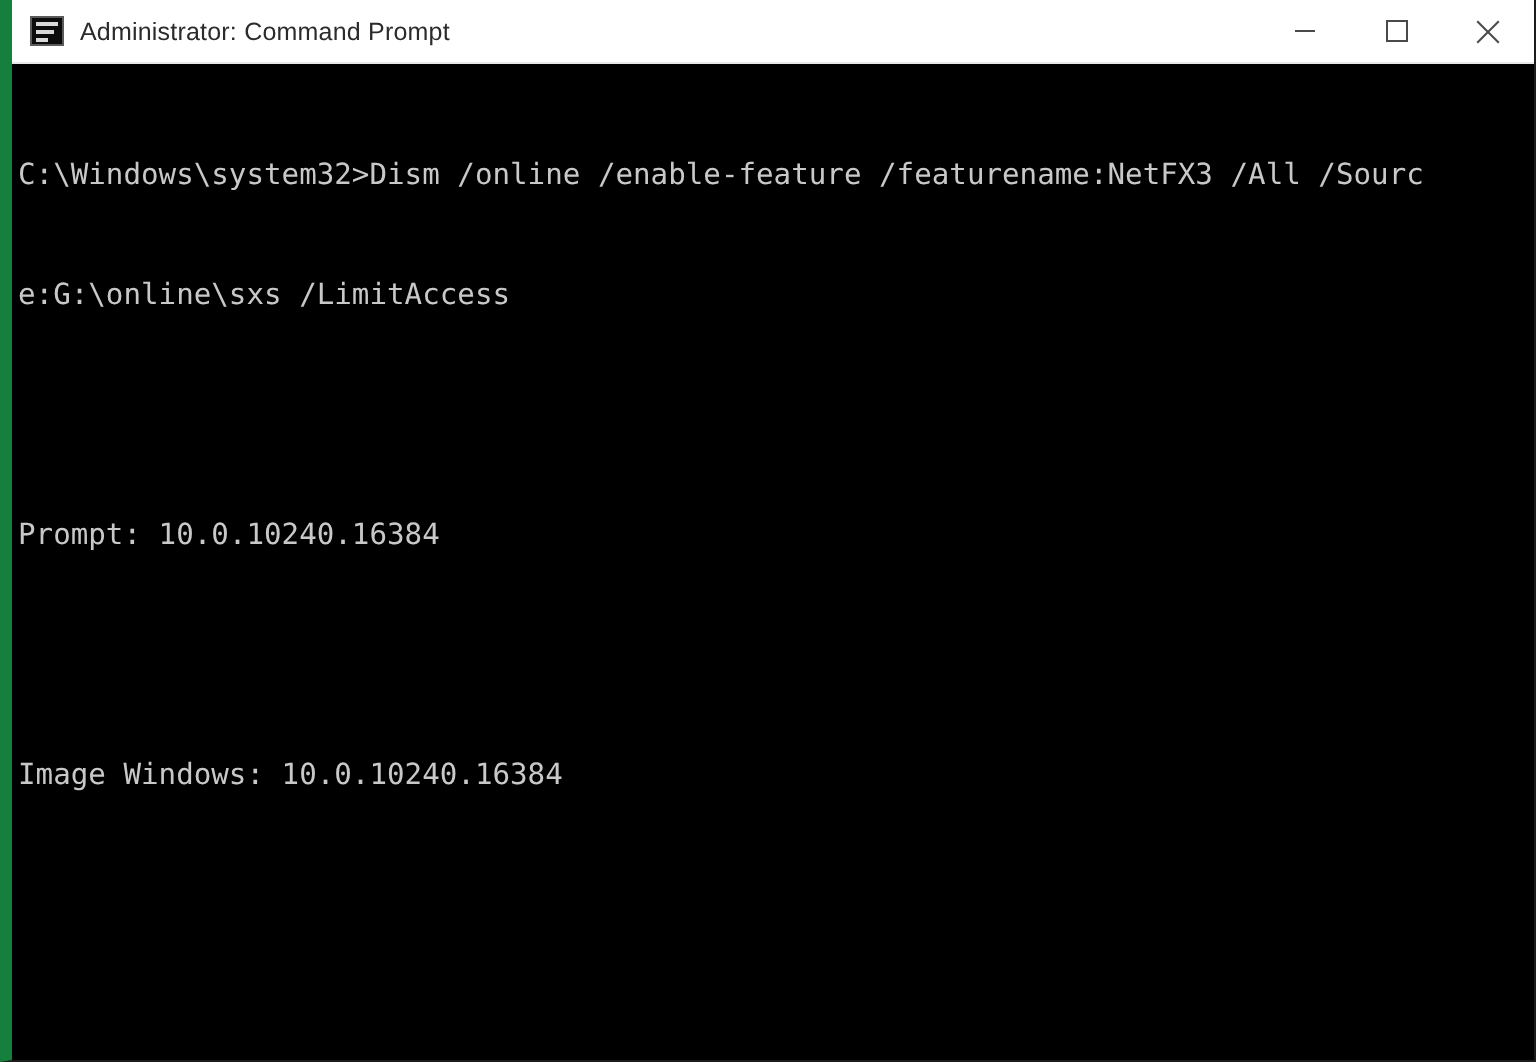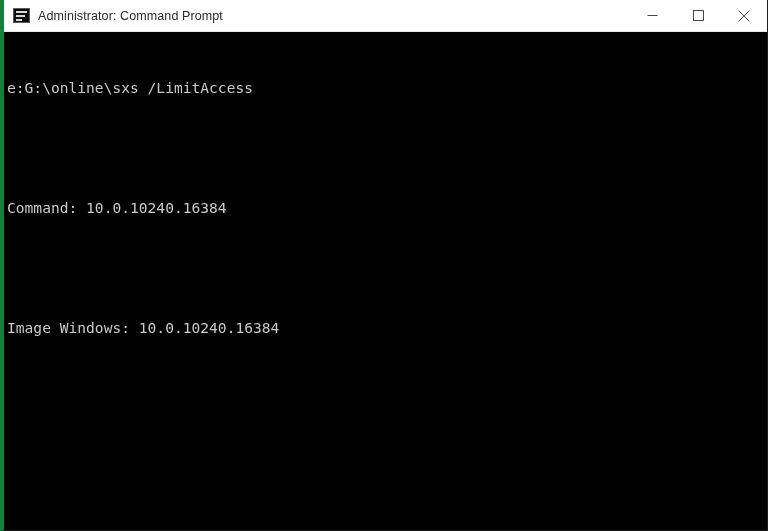--- a/index.html
+++ b/index.html
@@ -16,21 +16,21 @@
   }
 
   .window {
     position: relative;
     width: 768px;
     height: 531px;
     background: #000000;
     box-sizing: border-box;
     display: flex;
     flex-direction: column;
-    border-left: 4px solid #15803d;
+    border-left: 6px solid #15803d;
     border-right: 1px solid #1c1c1c;
     border-bottom: 1px solid #1c1c1c;
   }
 
   
   .titlebar {
     position: relative;
     height: 32px;
     min-height: 32px;
     background: #ffffff;
@@ -157,23 +157,24 @@
         <svg width="12" height="12" viewBox="0 0 12 12">
           <line class="glyph-stroke" x1="0.6" y1="0.6" x2="11.4" y2="11.4"></line>
           <line class="glyph-stroke" x1="11.4" y1="0.6" x2="0.6" y2="11.4"></line>
         </svg>
       </button>
     </div>
   </div>
 
   <div class="console">
     <div class="console-text">
+      <span class="console-line">C:\Windows\system32&gt;Dism /online /enable-feature /featurename:NetFX3 /All /Sourc</span>
       <span class="console-line">e:G:\online\sxs /LimitAccess</span>
       <span class="console-line"></span>
-      <span class="console-line">Command: 10.0.10240.16384</span>
+      <span class="console-line">Prompt: 10.0.10240.16384</span>
       <span class="console-line"></span>
       <span class="console-line">Image Windows: 10.0.10240.16384</span>
       <span class="console-line"></span>
       
       
       
       
       
     </div>
   </div>

